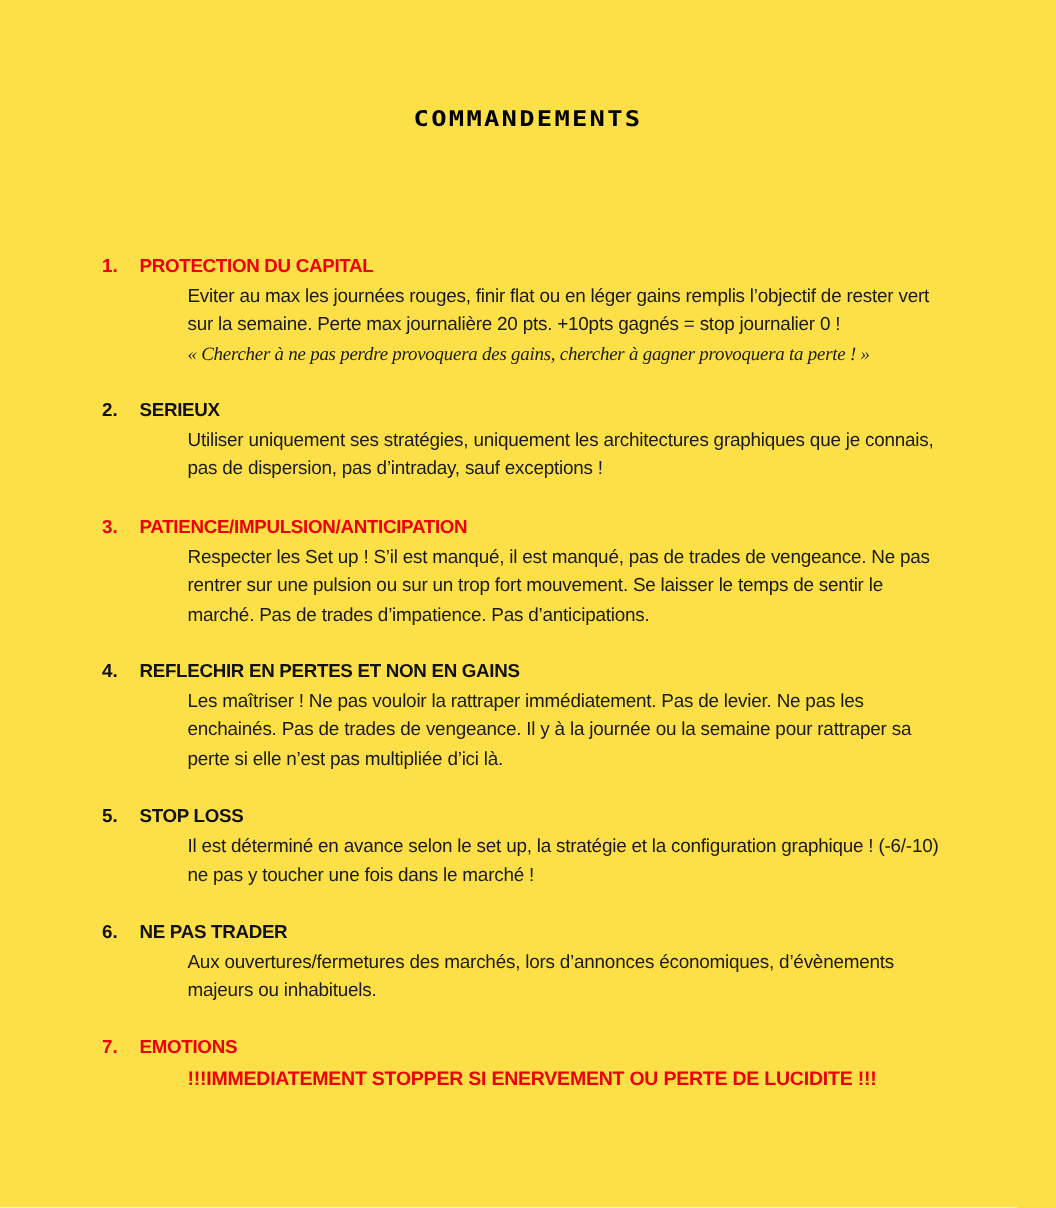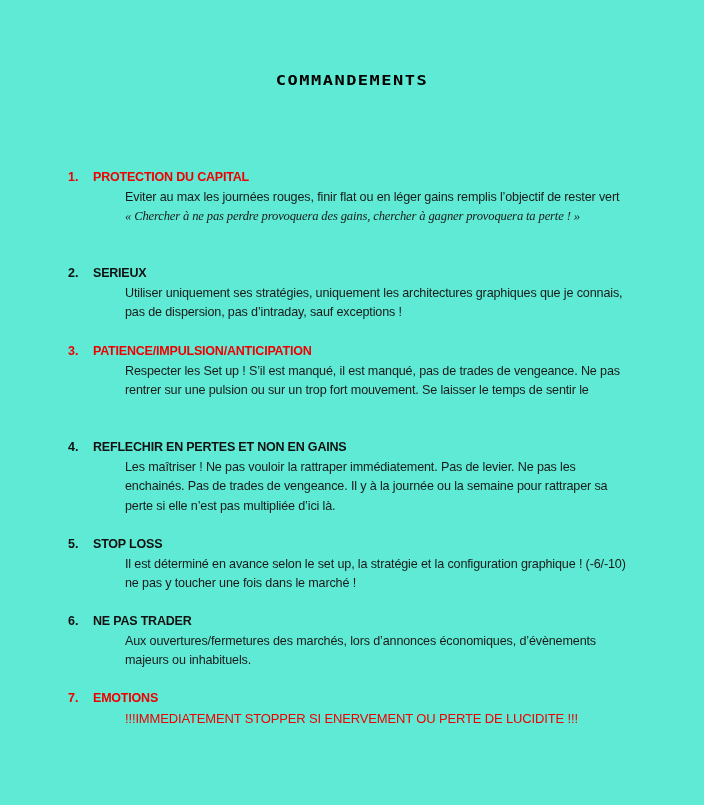--- a/index.html
+++ b/index.html
@@ -1,21 +1,21 @@
 <!DOCTYPE html>
 <html><head>
 <meta charset="utf-8">
 <style>
   html, body { margin: 0; padding: 0; background: #ffffff; }
   body {
     width: 704px; height: 805px; position: relative; overflow: hidden;
     font-family: "Liberation Sans", "DejaVu Sans", sans-serif;
     color: #1a1a1a;
   }
-  .page { position: absolute; left: 0; top: 0; width: 704px; height: 805px; background: #5eead4; }
+  .page { position: absolute; left: 0; top: 0; width: 704px; height: 805px; background: #fde047; }
   .title {
     position: absolute; left: 0; width: 704px; top: 70px; text-align: center;
     font-family: "DejaVu Sans Mono", monospace; font-weight: bold;
     font-size: 17px; letter-spacing: 1.5px; color: #000;
     transform: scaleY(0.85);
   }
   .item { position: absolute; left: 0; width: 704px; }
   .num {
     position: absolute; left: 68px; top: 0; font-weight: bold; font-size: 12.5px; line-height: 19.5px;
   }
@@ -24,52 +24,54 @@
     letter-spacing: -0.2px;
   }
   .red { color: #ee0000; }
   .black { color: #111; }
   .body {
     position: absolute; left: 93px; top: 19.5px; width: 565px;
     font-size: 12.6px; line-height: 19.5px; letter-spacing: -0.15px; margin-left: 32px;
   }
   .body div { white-space: nowrap; }
   .italic { font-style: italic; font-family: Liberation Serif, serif; }
-  .alert { color: #ee0000; font-weight: normal; font-size: 13px; }
+  .alert { color: #ee0000; font-weight: bold; font-size: 13px; }
 </style>
 </head>
 <body>
 
 <div class="page">
   <div class="title">COMMANDEMENTS</div>
 
   <div class="item" style="top:168px;">
     <span class="num red">1.</span>
     <span class="heading red">PROTECTION DU CAPITAL</span>
     <div class="body">
       <div>Eviter au max les journées rouges, finir flat ou en léger gains remplis l’objectif de rester vert</div>
+      <div>sur la semaine.  Perte max journalière 20 pts. +10pts gagnés = stop journalier 0 !</div>
       <div class="italic">« Chercher à ne pas perdre provoquera des gains, chercher à gagner provoquera ta perte ! »</div>
     </div>
   </div>
 
   <div class="item" style="top:264px;">
     <span class="num black">2.</span>
     <span class="heading black">SERIEUX</span>
     <div class="body">
       <div>Utiliser uniquement ses stratégies, uniquement les architectures graphiques que je connais,</div>
       <div>pas de dispersion, pas d’intraday, sauf exceptions !</div>
     </div>
   </div>
 
   <div class="item" style="top:342px;">
     <span class="num red">3.</span>
     <span class="heading red">PATIENCE/IMPULSION/ANTICIPATION</span>
     <div class="body">
       <div>Respecter les Set up ! S’il est manqué, il est manqué, pas de trades de vengeance. Ne pas</div>
       <div>rentrer sur une pulsion ou sur un trop fort mouvement. Se laisser le temps de sentir le</div>
+      <div>marché. Pas de trades d’impatience. Pas d’anticipations.</div>
     </div>
   </div>
 
   <div class="item" style="top:438px;">
     <span class="num black">4.</span>
     <span class="heading black">REFLECHIR EN PERTES ET NON EN GAINS</span>
     <div class="body">
       <div>Les maîtriser ! Ne pas vouloir la rattraper immédiatement. Pas de levier. Ne pas les</div>
       <div>enchainés. Pas de trades de vengeance. Il y à la journée ou la semaine pour rattraper sa</div>
       <div>perte si elle n’est pas multipliée d’ici là.</div>

